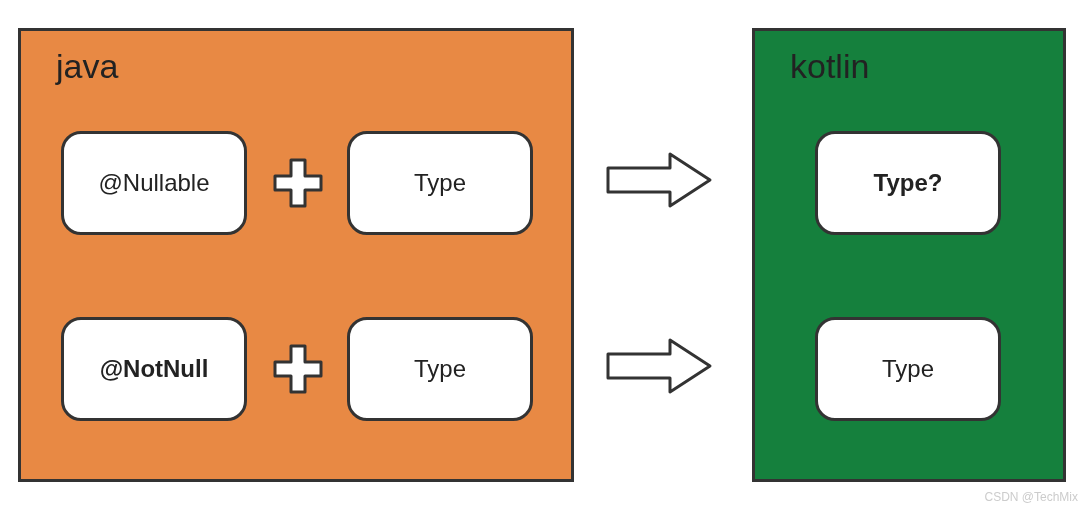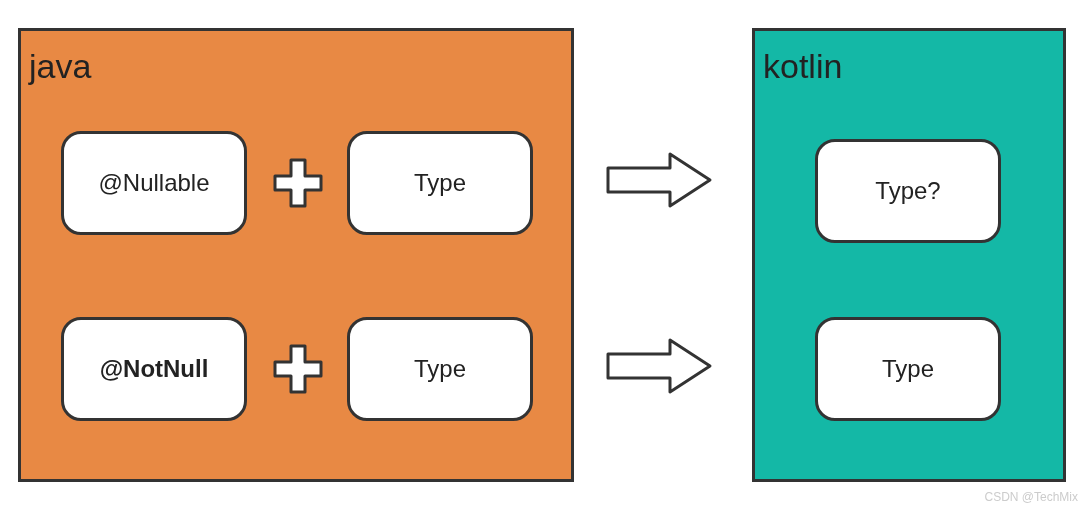--- a/index.html
+++ b/index.html
@@ -28,26 +28,26 @@
       top: 28px;
       width: 556px;
       height: 454px;
       background: #e88944;
     }
     .panel-kotlin {
       left: 752px;
       top: 28px;
       width: 314px;
       height: 454px;
-      background: #14b8a6;
+      background: #15803d;
     }
     .panel-title {
       position: absolute;
       top: 16px;
-      left: 8px;
+      left: 35px;
       font-size: 34px;
       color: #222;
       font-weight: 400;
     }
     .card {
       position: absolute;
       width: 186px;
       height: 104px;
       background: #ffffff;
       border: 3px solid #333;
@@ -122,21 +122,21 @@
   </div>
   <div class="arrow-icon" style="left:604px; top:336px;">
     <svg width="110" height="60" viewBox="0 0 110 60">
       <path d="M4 18 H66 V4 L106 30 L66 56 V42 H4 Z" fill="#ffffff" stroke="#333" stroke-width="3" stroke-linejoin="round"></path>
     </svg>
   </div>
 
   <div class="panel panel-kotlin">
     <div class="panel-title">kotlin</div>
 
-    <div class="card" style="left:60px; top:108px;">
+    <div class="card" style="left:60px; top:100px;font-weight:bold;">
       <span>Type?</span>
     </div>
     <div class="card" style="left:60px; top:286px;">
       <span>Type</span>
     </div>
   </div>
 
   <div class="watermark">CSDN @TechMix</div>
 </div>
 

